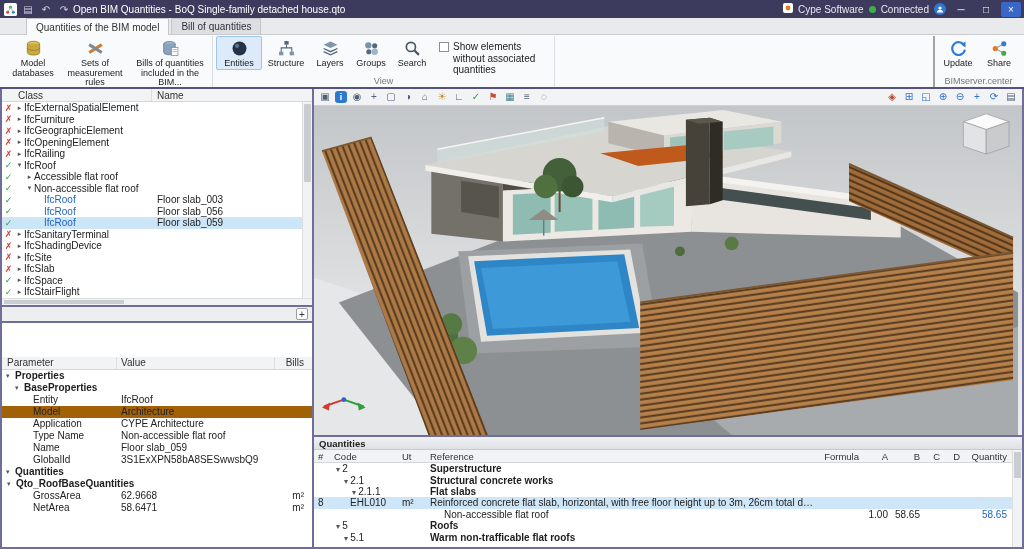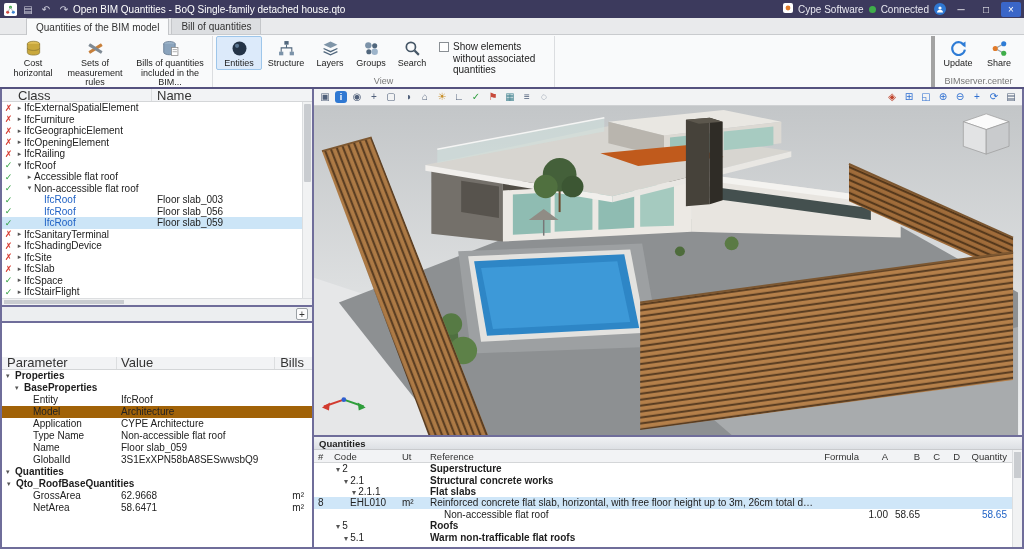--- a/index.html
+++ b/index.html
@@ -19,38 +19,38 @@
   .acct{width:12px;height:12px;border-radius:50%;background:#2f78d2;display:flex;align-items:center;justify-content:center;}
 
   
   .tabstrip{height:17px;background:#e9eaec;display:flex;align-items:flex-end;padding-left:26px;border-bottom:1px solid #c9cbce;gap:2px;}
   .tab{padding:0 9px;font-size:10px;color:#333;background:#dcdee1;border:1px solid #c4c6c9;border-bottom:none;height:16px;display:flex;align-items:center;}
   .tab.active{background:#f9fafb;margin-bottom:-1px;height:17px;}
 
   
   .ribbon{height:54px;background:#f9fafb;display:flex;align-items:stretch;border-bottom:2px solid #55527f;padding:1px 2px 0 4px;}
   .rgroup{display:flex;flex-direction:column;border-right:1px solid #dbdde0;padding:0 3px;}
-  .rgroup.last{margin-left:auto;border-left:4px solid #a3a3a3;border-right:none;}
+  .rgroup.last{margin-left:auto;border-left:2px solid #a3a3a3;border-right:none;}
   .rbody{flex:1;display:flex;align-items:flex-start;gap:1px;}
   .rgl{text-align:center;font-size:9px;color:#777;height:11px;line-height:11px;}
   .rbtn{display:flex;flex-direction:column;align-items:center;gap:1px;padding:2px 1px 0;border:1px solid transparent;border-radius:2px;text-align:center;font-size:9px;line-height:1.08;color:#222;}
   .rbtn.active{background:#dceafa;border-color:#9ec6ea;}
   .w52{width:52px;} .w70{width:70px;} .w78{width:78px;} .w46{width:46px;} .w40{width:40px;}
   .ricon{height:19px;display:flex;align-items:center;justify-content:center;}
   .chkblock{display:flex;align-items:flex-start;gap:4px;padding:5px 4px 0 6px;font-size:10px;width:118px;line-height:1.15;color:#222;}
   .chk{width:10px;height:10px;border:1px solid #8a8f94;background:#fff;flex:none;margin-top:1px;}
 
   
   .main{flex:1;display:flex;background:#6f6d9a;padding:0 2px 2px;gap:2px;min-height:0;}
   .left{width:310px;display:flex;flex-direction:column;gap:2px;min-height:0;}
   .right{flex:1;display:flex;flex-direction:column;gap:2px;min-width:0;}
 
   
   .treepanel{height:216px;background:#fff;display:flex;flex-direction:column;position:relative;}
-  .gridhead{display:flex;height:13px;background:#f2f3f5;border-bottom:1px solid #d4d6d8;font-size:13px;color:#333;align-items:center;}
+  .gridhead{display:flex;height:13px;background:#f2f3f5;border-bottom:1px solid #d4d6d8;font-size:10px;color:#333;align-items:center;}
   .hc1{width:150px;padding-left:16px;border-right:1px solid #dcdee0;height:100%;display:flex;align-items:center;}
   .hc2{flex:1;padding-left:5px;}
   .trows{flex:1;overflow:hidden;padding-right:10px;}
   .tree-row{display:flex;height:11.5px;align-items:center;white-space:nowrap;}
   .tree-row.sel{background:#cce5f7;}
   .tr-mark{width:13px;text-align:center;font-size:9px;font-weight:bold;flex:none;}
   .mark-check{color:#2e9e3e;} .mark-cross{color:#d63a2f;}
   .tr-class{width:137px;display:flex;align-items:center;overflow:hidden;flex:none;}
   .tr-arrow{width:9px;color:#555;font-size:7px;text-align:center;flex:none;}
   .tr-name{flex:1;padding-left:5px;overflow:hidden;}
@@ -158,21 +158,21 @@
     <div class="rgroup">
       <div class="rbody">
         <div class="rbtn w52">
           <span class="ricon">
             <svg width="17" height="17" viewBox="0 0 16 16">
                 <ellipse cx="8" cy="3.6" rx="5.8" ry="2.4" fill="#e0c05a" stroke="#8a7530" stroke-width="0.7"></ellipse>
                 <path d="M2.2 3.6v8.2c0 1.4 2.6 2.4 5.8 2.4s5.8-1 5.8-2.4V3.6" fill="#c9a83c" stroke="#8a7530" stroke-width="0.7"></path>
                 <path d="M2.2 7.5c0 1.3 2.6 2.3 5.8 2.3s5.8-1 5.8-2.3" fill="none" stroke="#8a7530" stroke-width="0.7"></path>
               </svg>
           </span>
-          <span>Cost horizontal</span>
+          <span>Model databases</span>
         </div>
         <div class="rbtn w70">
           <span class="ricon">
             <svg width="17" height="17" viewBox="0 0 16 16">
                 <rect x="1" y="6.6" width="14" height="3" rx="0.5" fill="#c77f3a" transform="rotate(-32 8 8)"></rect>
                 <rect x="1" y="6.6" width="14" height="3" rx="0.5" fill="#7f8a94" transform="rotate(32 8 8)"></rect>
               </svg>
           </span>
           <span>Sets of measurement rules</span>
         </div>

